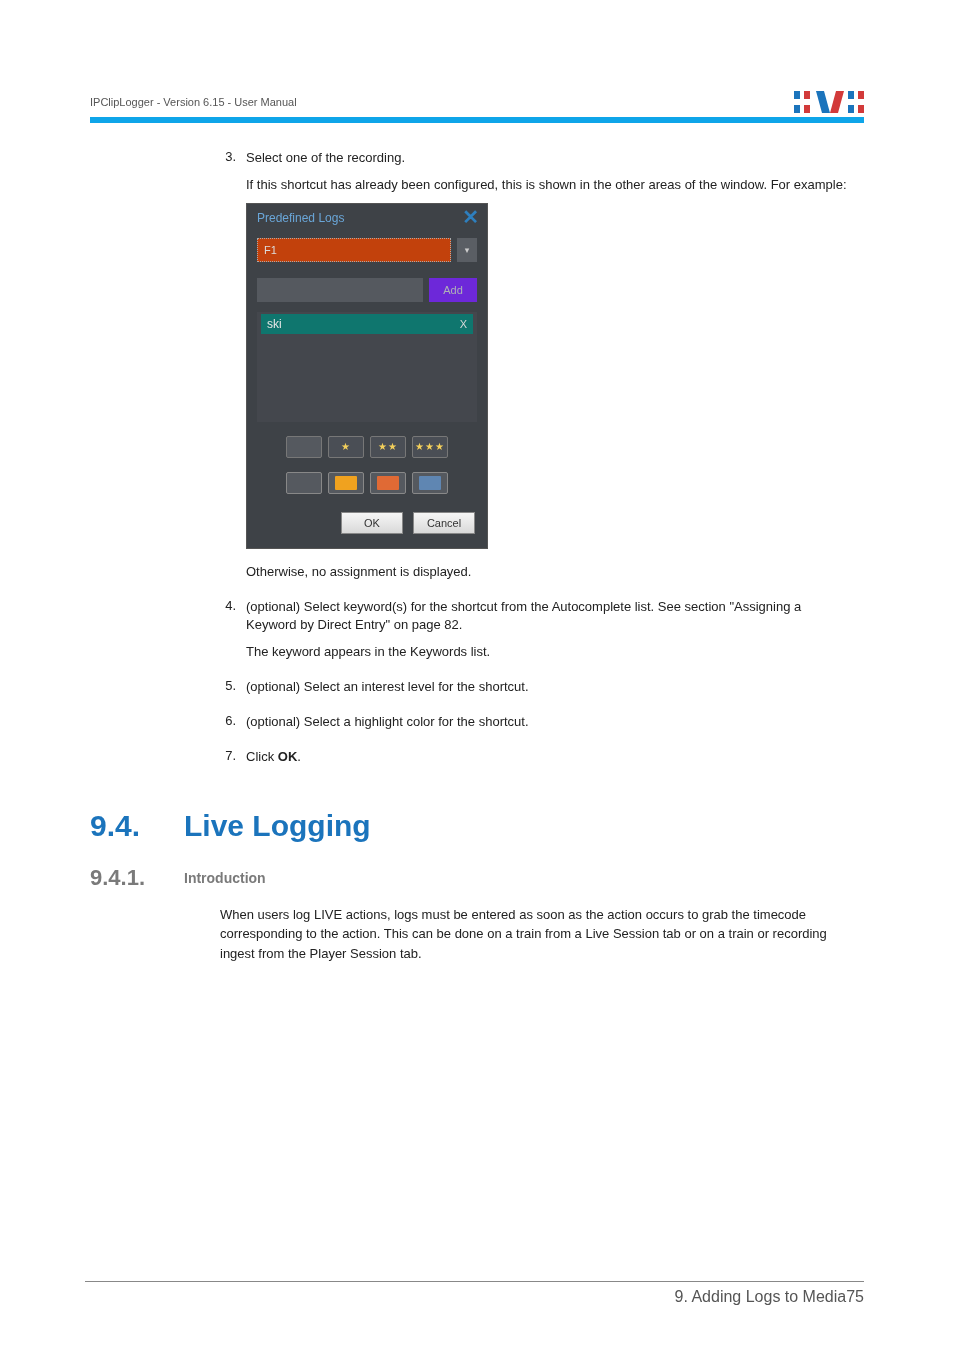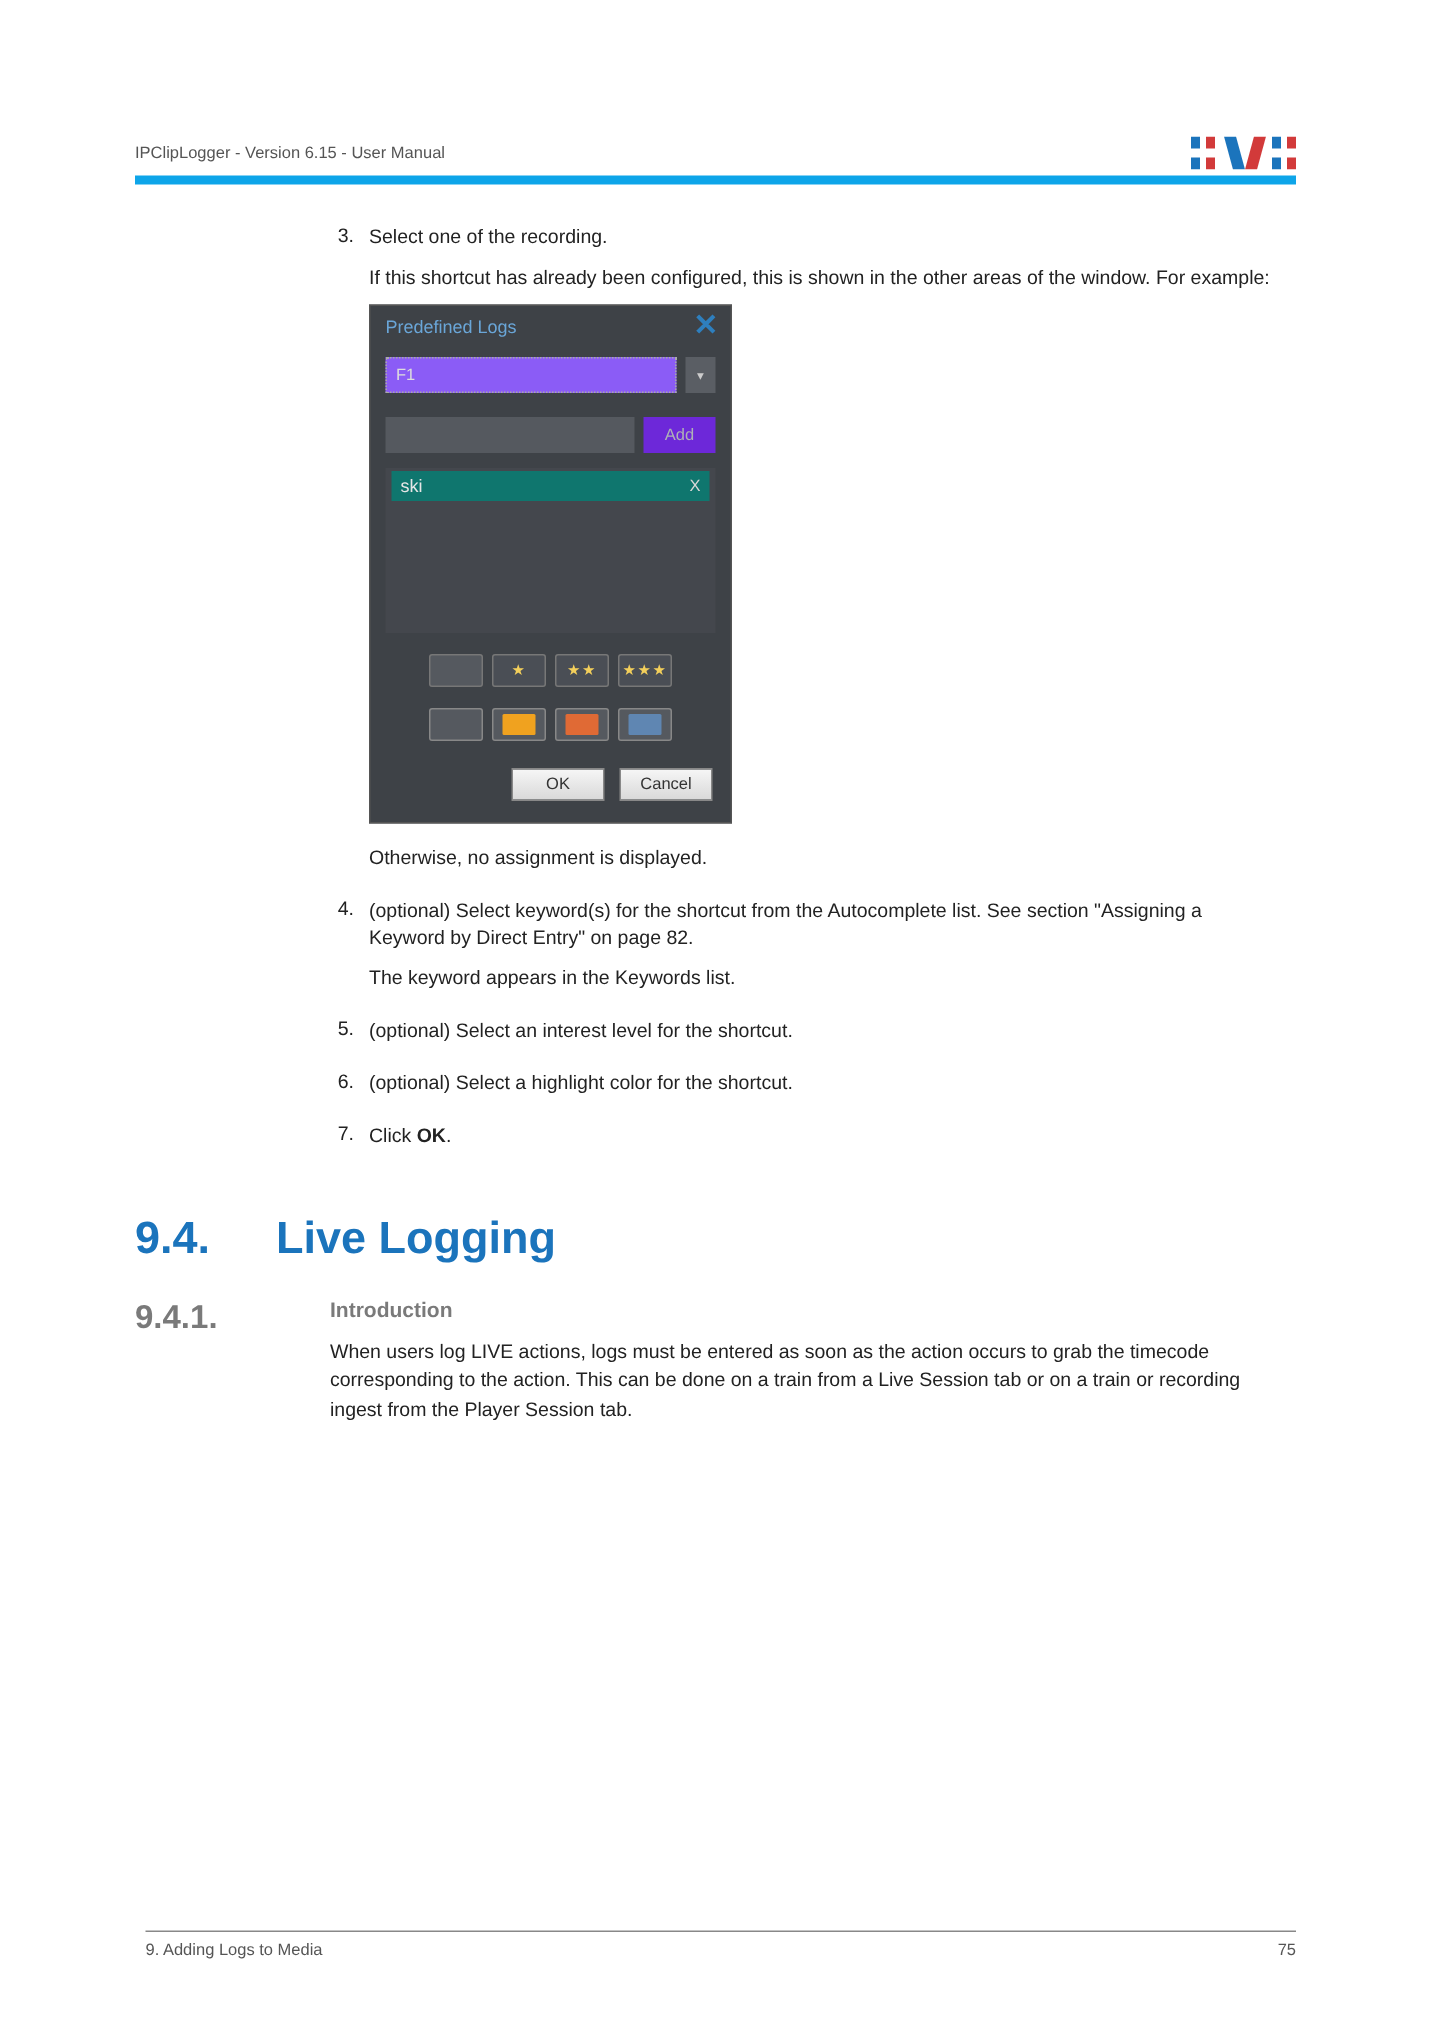--- a/index.html
+++ b/index.html
@@ -89,21 +89,21 @@
   .dlg-row {
     padding: 6px 10px;
     display: flex;
     gap: 6px;
     align-items: center;
   }
   .dlg-sep-sm { height: 4px; }
   .fkey-box {
     flex: 1;
     height: 24px;
-    background: #8b5cf6;
+    background: #c2410c;
     border: 1px dotted #aaa;
     display: flex;
     align-items: center;
     padding: 0 6px;
     color: #ddd;
     font-size: 11px;
   }
   .dd-btn {
     width: 20px; height: 24px;
     background: #5a5e64;
@@ -183,40 +183,39 @@
   .h2row {
     display: flex;
     align-items: baseline;
     margin-top: 34px;
     margin-bottom: 22px;
   }
   .h2row .secno { font-size: 30px; color: #1b74bc; font-weight: 600; width: 94px; }
   .h2row .sectitle { font-size: 30px; color: #1b74bc; font-weight: 600; }
   .h3row {
     display: flex;
-    align-items: flex-start;
-    gap: 36px;
+    align-items: center;
     margin-top: 8px;
-    margin-bottom: 0;
+    margin-bottom: 14px;
   }
   .h3row .secno { font-size: 22px; color: #7a7a7a; font-weight: 600; width: 94px; }
   .h3row .sectitle { font-size: 14px; color: #7a7a7a; font-weight: 600; }
   .para {
     line-height: 1.5;
     margin-bottom: 17px;
   }
   .footer-row {
     position: absolute;
-    left: 97px; right: 90px;
+    left: 85px; right: 90px;
     bottom: 44px;
     border-top: 1px solid #888;
     padding-top: 6px;
     display: flex;
-    justify-content: space-between;
-    font-size: 11px;
+    justify-content: flex-end;
+    font-size: 16px;
     color: #555;
   }
 </style>
 </head>
 <body>
 
 <div class="page">
 
   <div class="header-row">
     <div class="header-left">IPClipLogger - Version 6.15 - User Manual</div>

